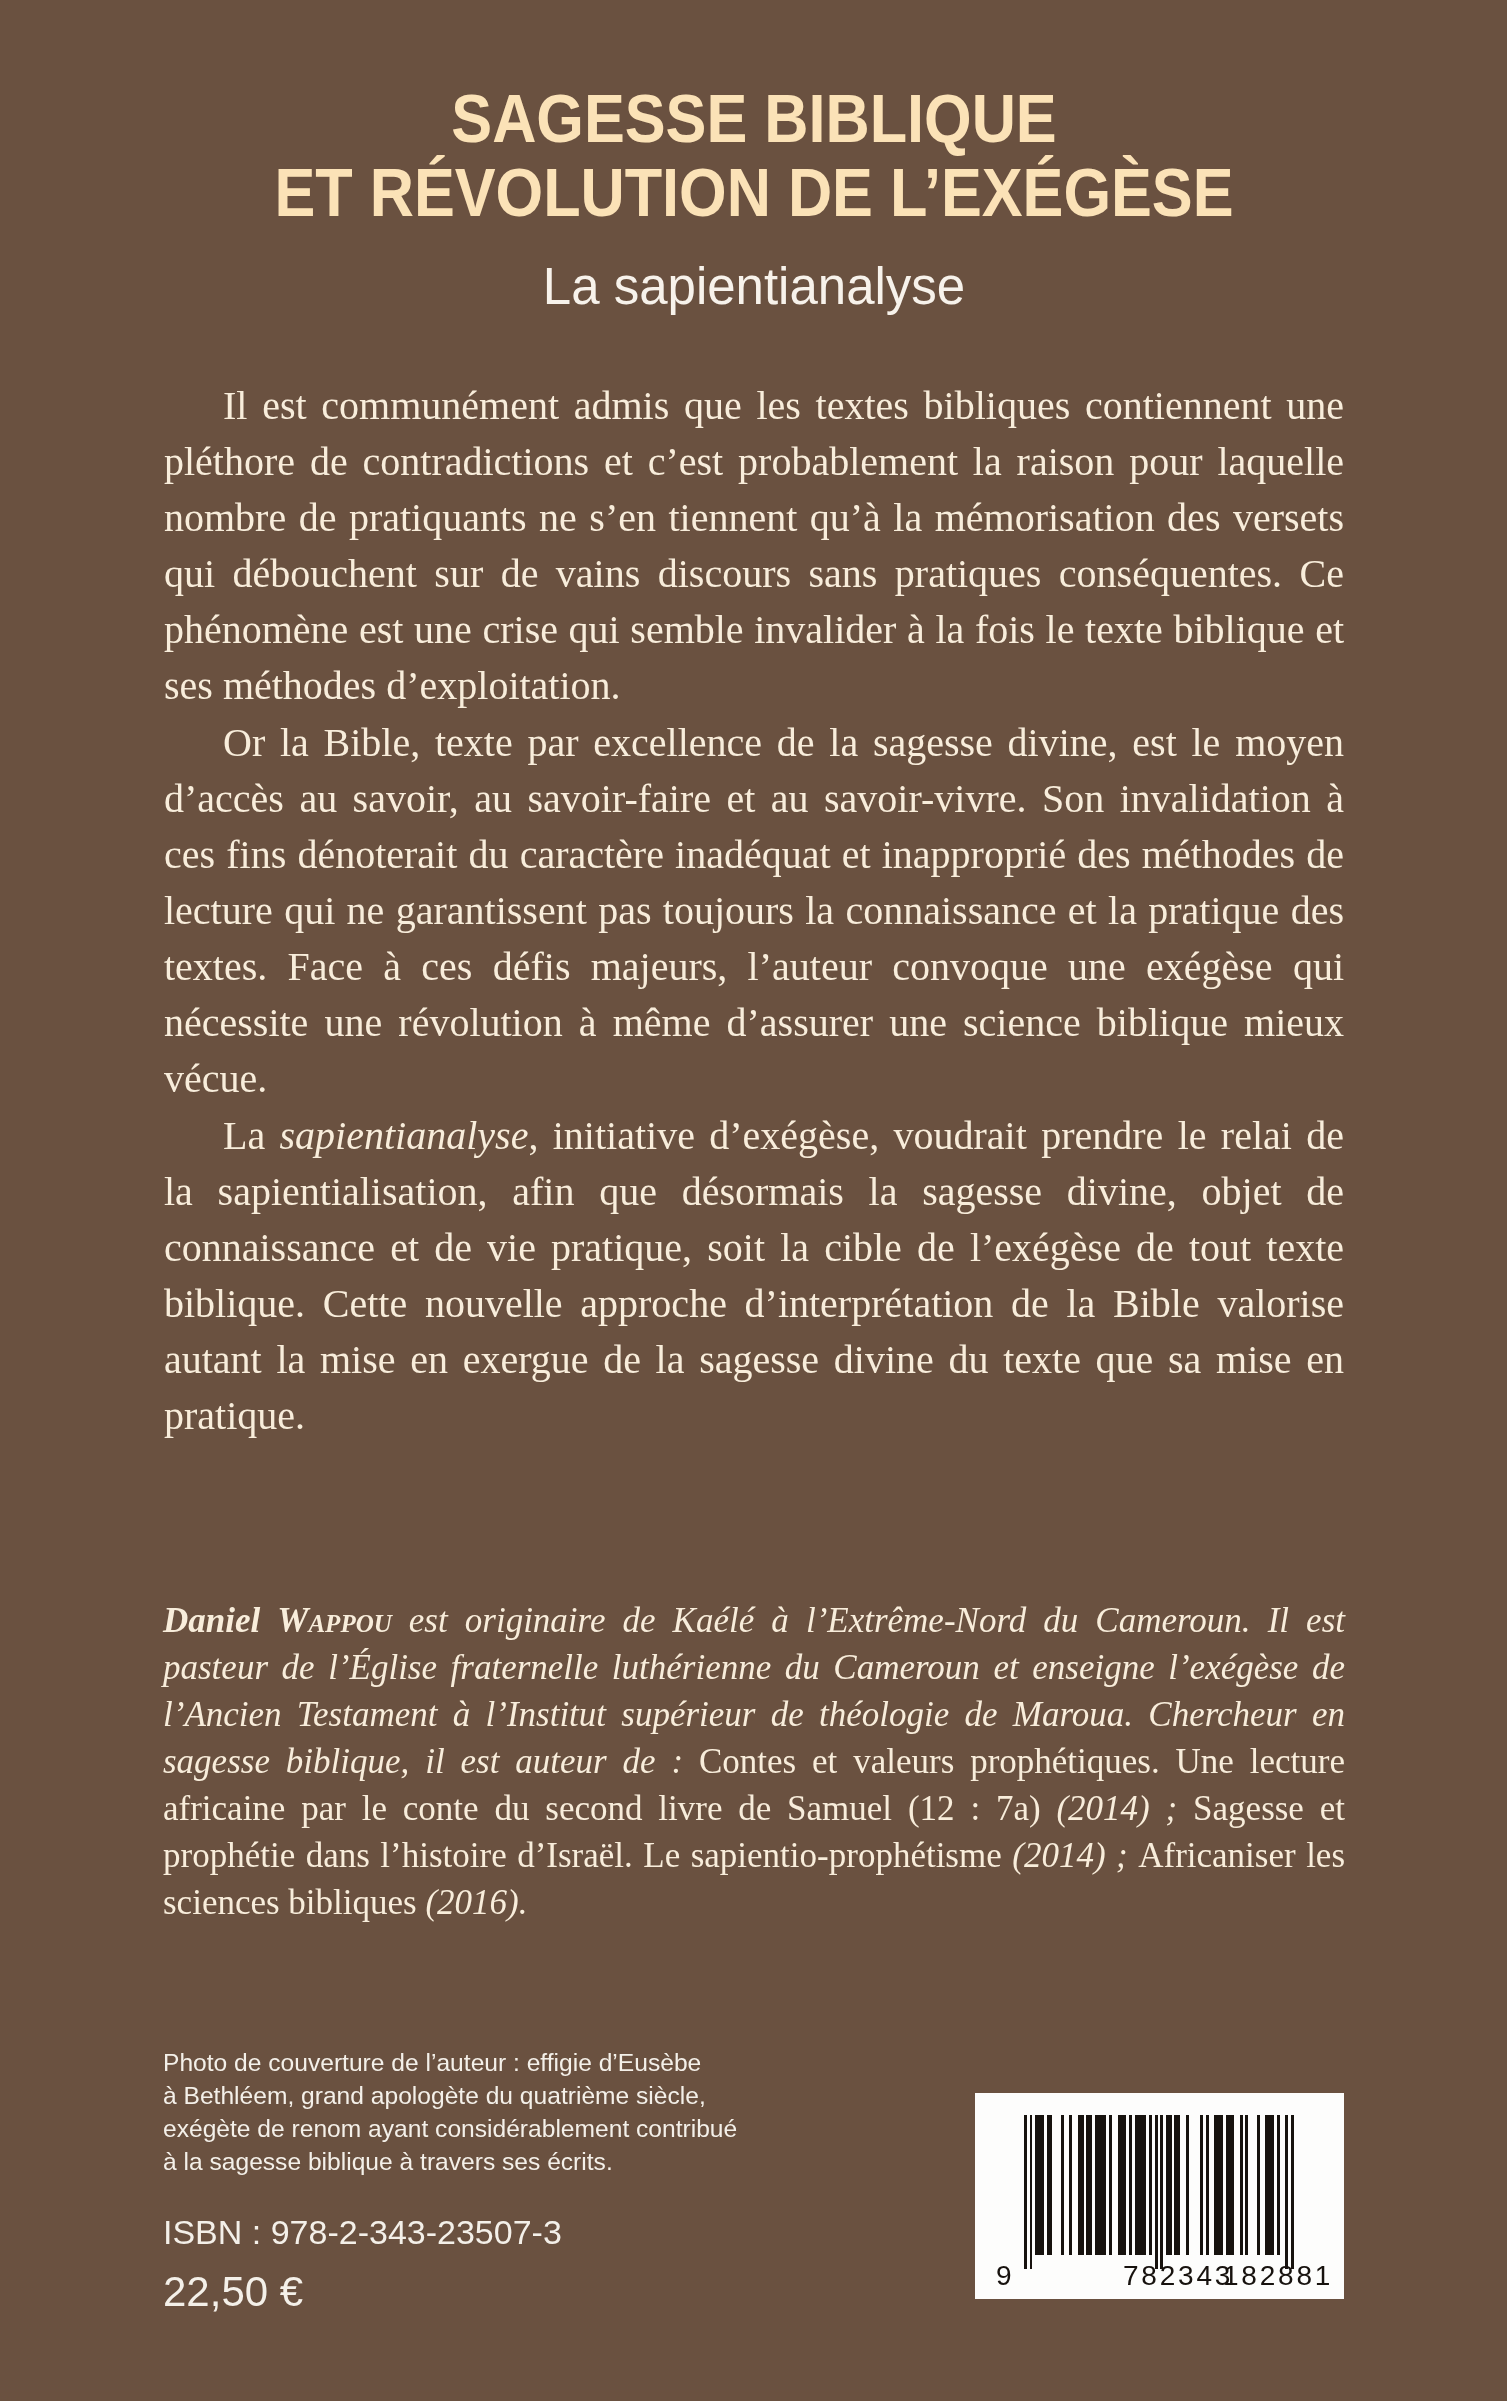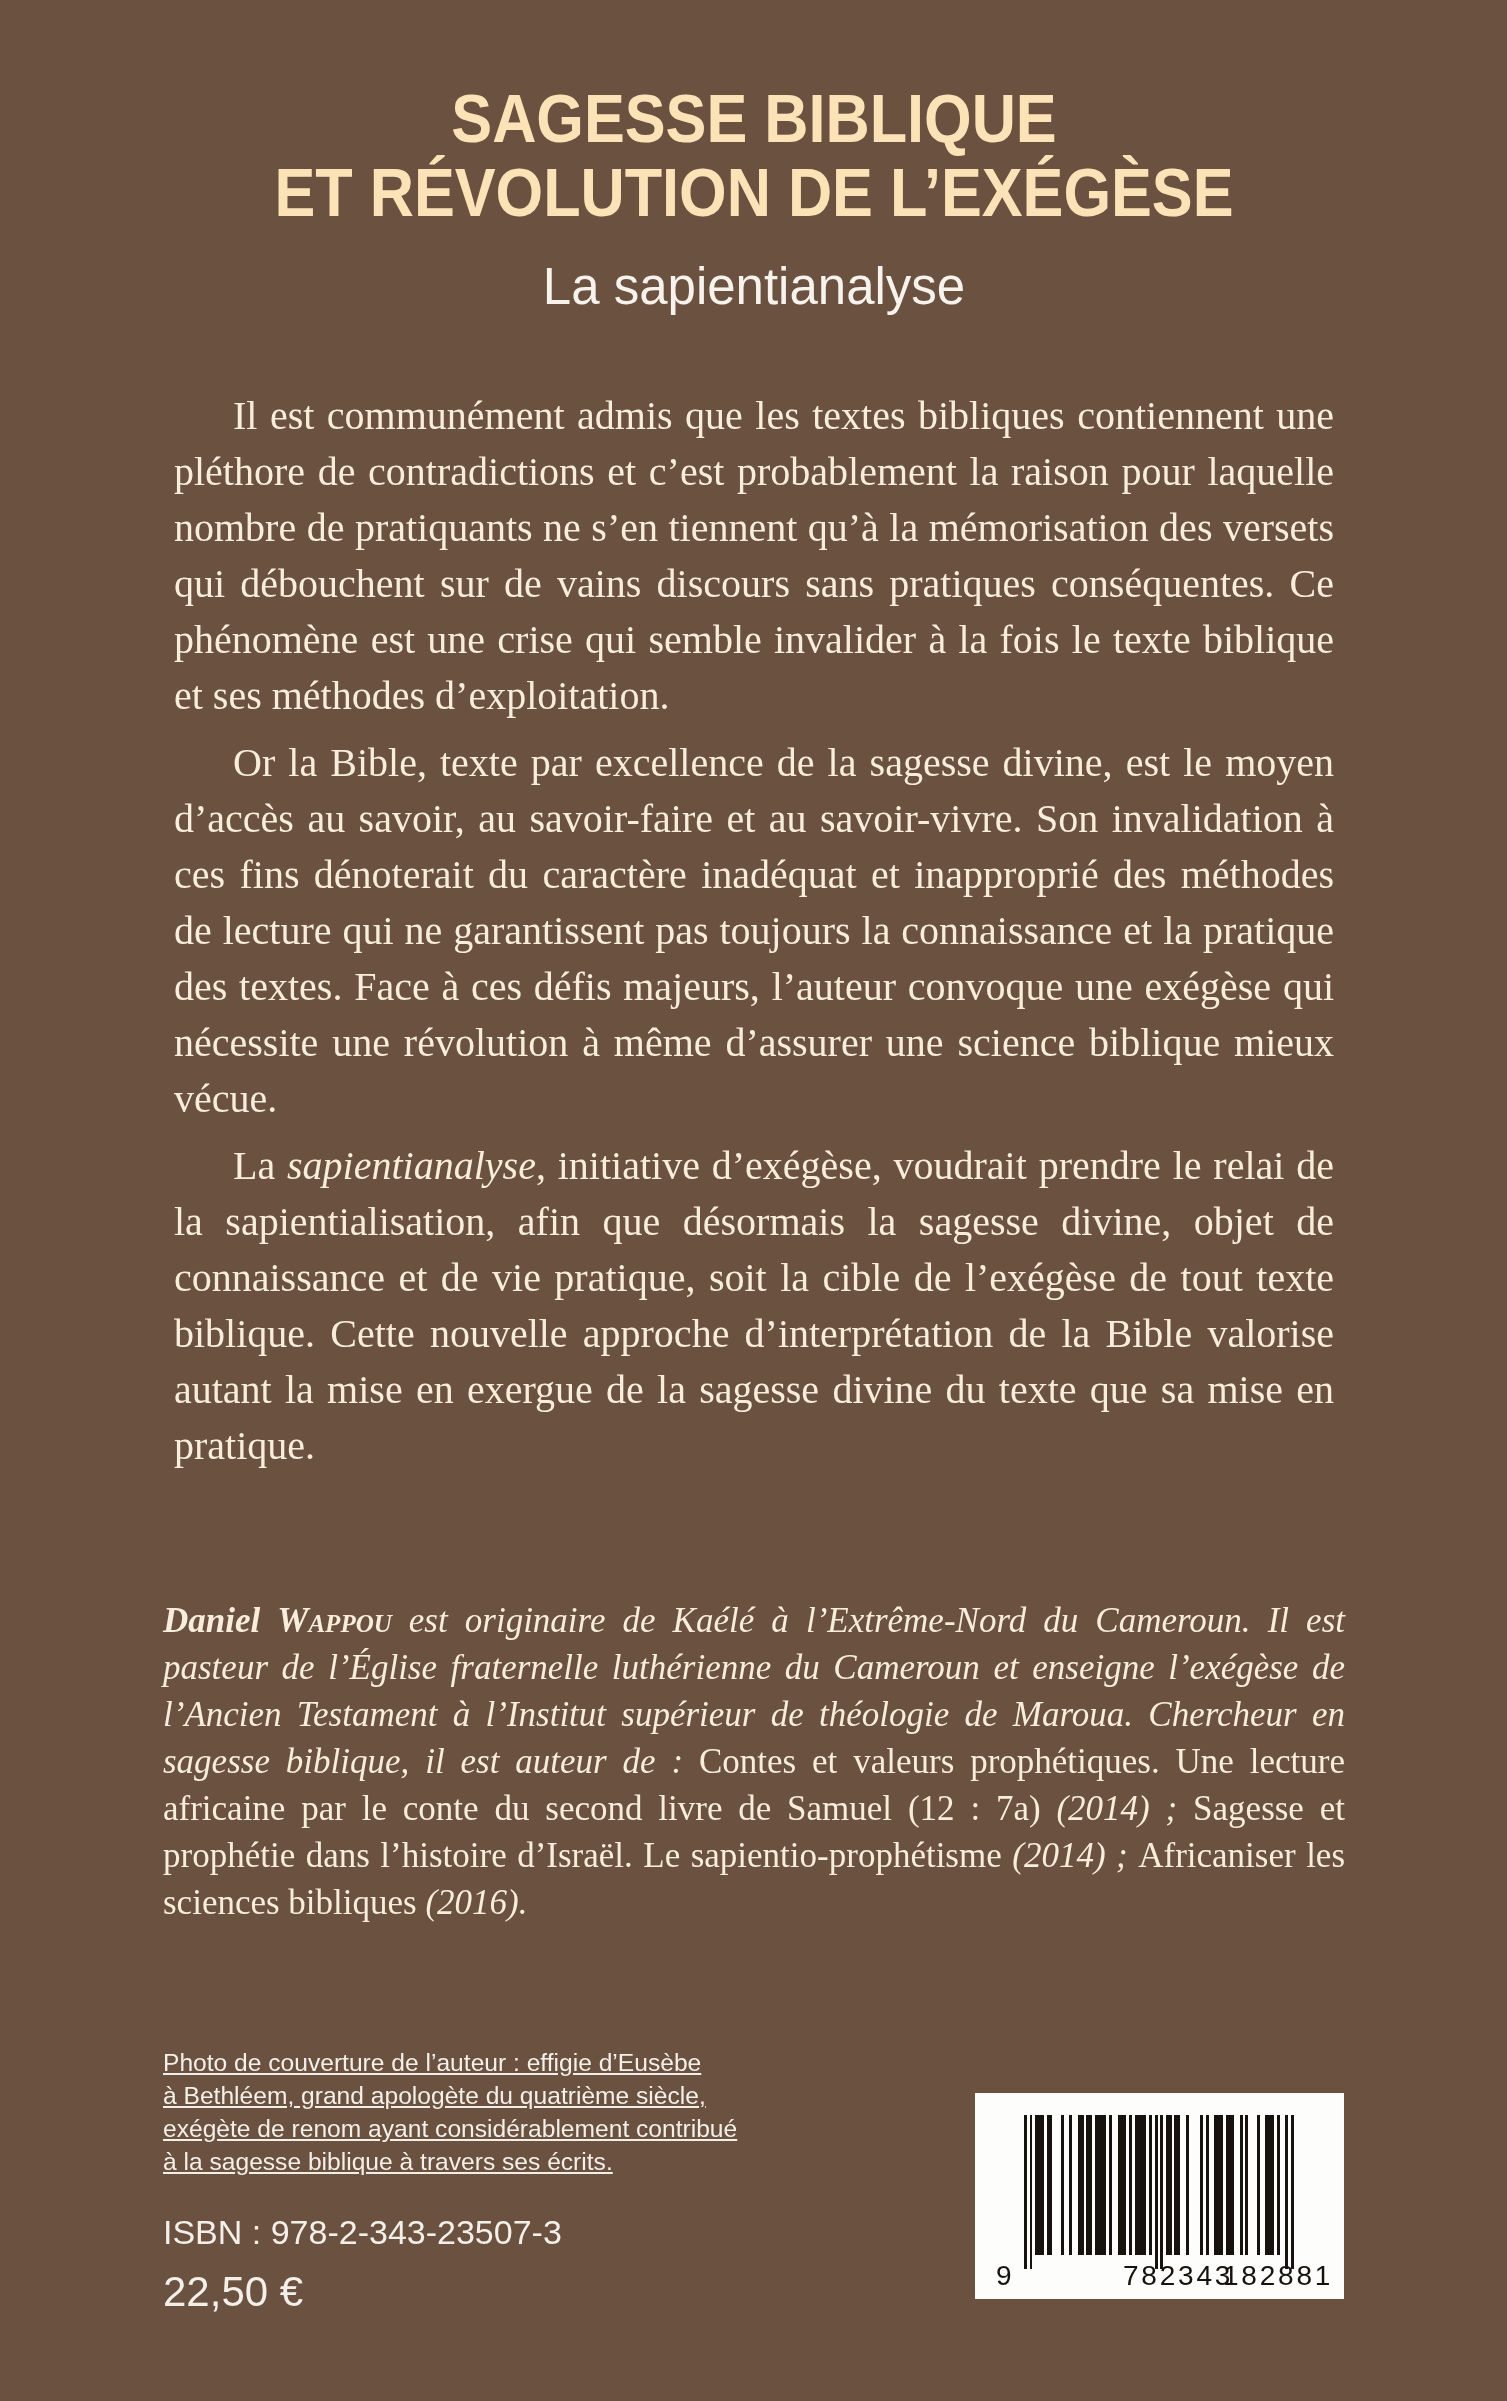--- a/index.html
+++ b/index.html
@@ -38,41 +38,40 @@
     font-weight:400;
     font-size:51px;line-height:66px;
   }
   
   .synopsis{
     position:absolute;top:377px;left:163px;width:1182px;
     color:var(--body);
     font-size:40px;line-height:56px;
     text-align:justify;
   }
-  .synopsis p{margin:11px;text-indent:59px;}
+  .synopsis p{margin:1px;text-indent:59px;}
   .synopsis i{font-style:italic;}
   
   .bio{
     position:absolute;top:1597px;left:163px;width:1182px;
     color:var(--body);
     font-size:35px;line-height:47px;
     font-style:italic;
     text-align:justify;
   }
   .bio .bi{font-weight:700;}
   .bio .sc{font-variant:small-caps;}
   .bio .up{font-style:normal;}
   
   .credit{
     position:absolute;top:2046px;left:163px;width:776px;
     color:var(--small);
     font-family:"Liberation Sans", sans-serif;
     font-size:24.6px;line-height:33px;
     text-align:left;
-    text-decoration:underline;
   }
   .isbn{
     position:absolute;top:2213px;left:163px;
     color:var(--small);
     font-family:Liberation Sans, sans-serif;
     font-size:34px;line-height:38px;
   }
   .price{
     position:absolute;top:2269px;left:163px;
     color:var(--small);

